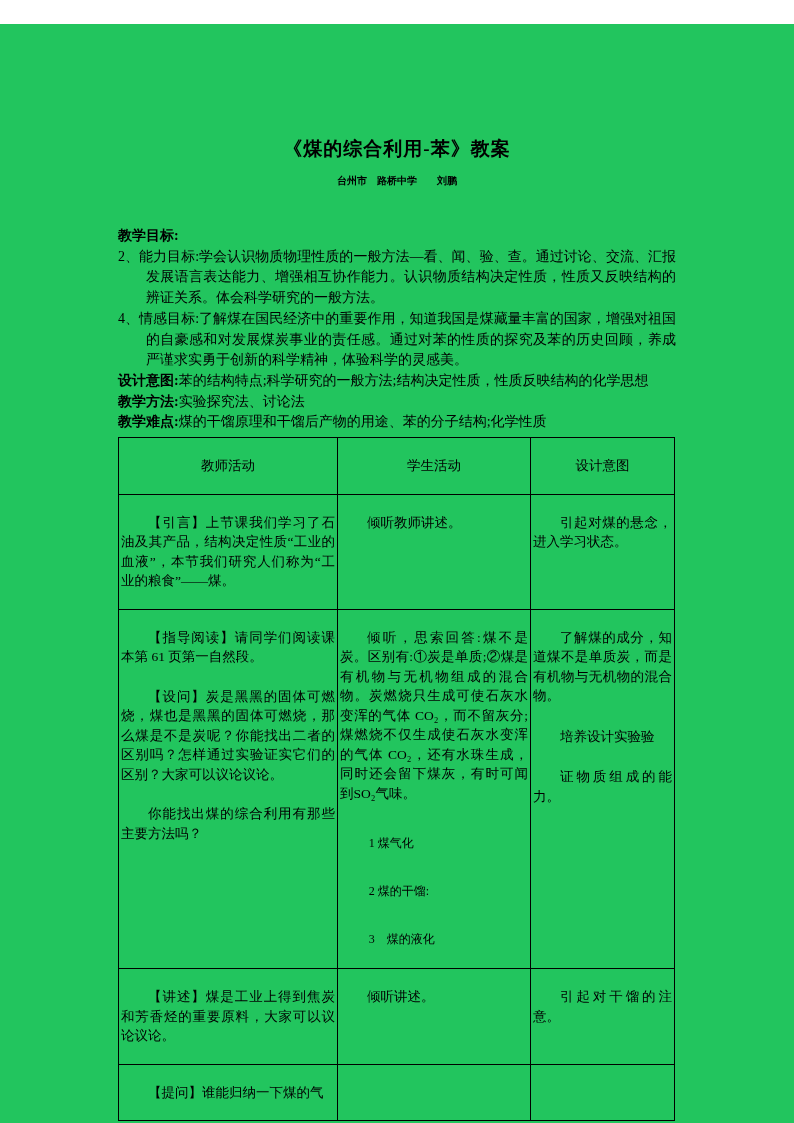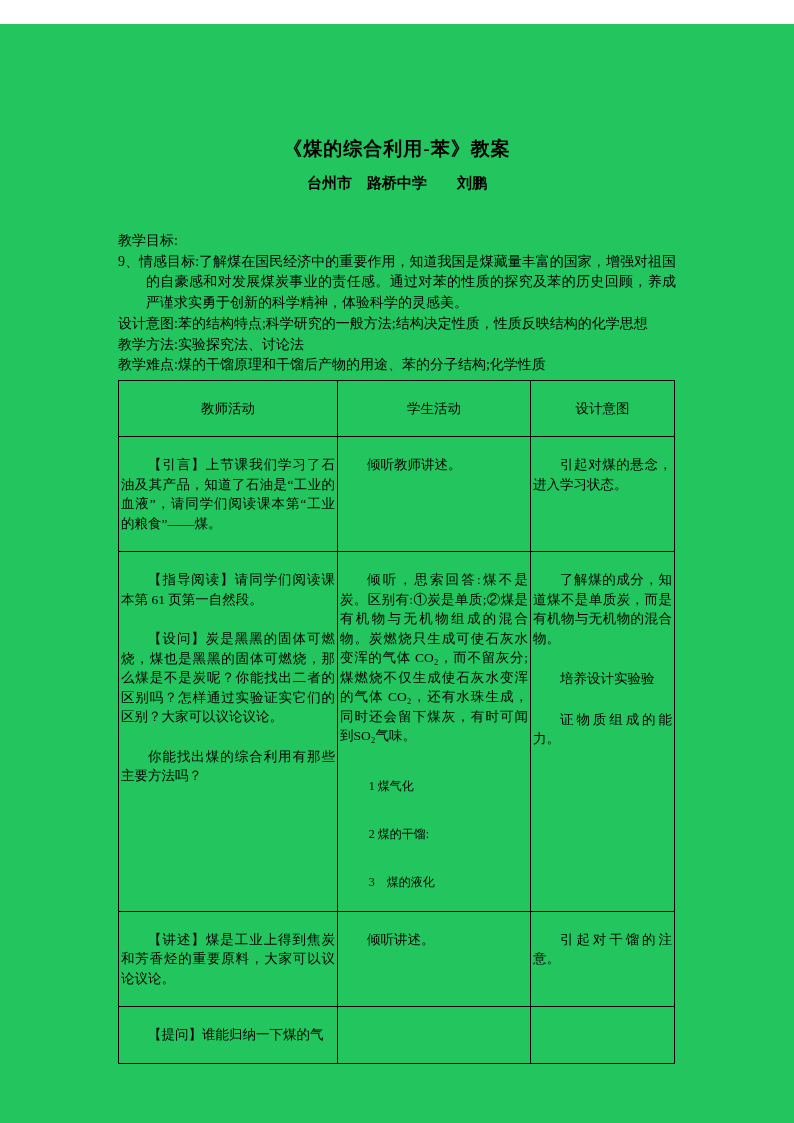--- a/index.html
+++ b/index.html
@@ -14,29 +14,29 @@
   }
   .doc-title{
     margin:112px 0 0 0;
     text-align:center;
     font-size:19px;font-weight:bold;
     letter-spacing:1px;
   }
   .doc-byline{
     margin:12px 0 0 0;
     text-align:center;
-    font-size:15px;font-weight:bold;
+    font-size:10px;font-weight:bold;
   }
   .meta{
     margin:38px 118px 0 118px;
     font-size:14px;line-height:20.7px;
     text-align:justify;
   }
   .meta p{margin:0;}
-  .label{font-weight:normal;}
+  .label{font-weight:bold;}
   .obj{padding-left:2em;text-indent:-2em;}
   table.lesson{
     margin:4px 0 0 118px;
     border-collapse:collapse;
     table-layout:fixed;
     width:556px;
     font-size:13.5px;line-height:19.5px;
   }
   table.lesson td,table.lesson th{
     border:1.5px solid #000;
@@ -67,42 +67,43 @@
 </head>
 <body>
 
 <div class="sheet">
 
   <h1 class="doc-title">《煤的综合利用-苯》教案</h1>
   <h2 class="doc-byline">台州市　路桥中学　　刘鹏</h2>
 
   <div class="meta">
     <p class="label">教学目标:</p>
-    <p class="obj">9、情感目标:了解煤在国民经济中的重要作用，知道我国是煤藏量丰富的国家，增强对祖国的自豪感和对发展煤炭事业的责任感。通过对苯的性质的探究及苯的历史回顾，养成严谨求实勇于创新的科学精神，体验科学的灵感美。</p>
+    <p class="obj">2、能力目标:学会认识物质物理性质的一般方法—看、闻、验、查。通过讨论、交流、汇报发展语言表达能力、增强相互协作能力。认识物质结构决定性质，性质又反映结构的辨证关系。体会科学研究的一般方法。</p>
+    <p class="obj">4、情感目标:了解煤在国民经济中的重要作用，知道我国是煤藏量丰富的国家，增强对祖国的自豪感和对发展煤炭事业的责任感。通过对苯的性质的探究及苯的历史回顾，养成严谨求实勇于创新的科学精神，体验科学的灵感美。</p>
     <p><span class="label">设计意图:</span><span>苯的结构特点;科学研究的一般方法;结构决定性质，性质反映结构的化学思想</span></p>
     <p><span class="label">教学方法:</span><span>实验探究法、讨论法</span></p>
     <p><span class="label">教学难点:</span><span>煤的干馏原理和干馏后产物的用途、苯的分子结构;化学性质</span></p>
   </div>
 
   <table class="lesson">
     <colgroup>
       <col class="c-teacher">
         <col class="c-student">
         <col class="c-intent">
     </colgroup>
     <tbody>
         <tr>
       <th class="hdr">教师活动</th>
       <th class="hdr">学生活动</th>
       <th class="hdr">设计意图</th>
     </tr>
 
     <tr class="r1">
       <td>
-        <p class="cp">【引言】上节课我们学习了石油及其产品，知道了石油是“工业的血液”，请同学们阅读课本第“工业的粮食”——煤。</p>
+        <p class="cp">【引言】上节课我们学习了石油及其产品，结构决定性质“工业的血液”，本节我们研究人们称为“工业的粮食”——煤。</p>
       </td>
       <td>
         <p class="cp">倾听教师讲述。</p>
       </td>
       <td>
         <p class="cp">引起对煤的悬念，进入学习状态。</p>
       </td>
     </tr>
 
     <tr class="r2">

